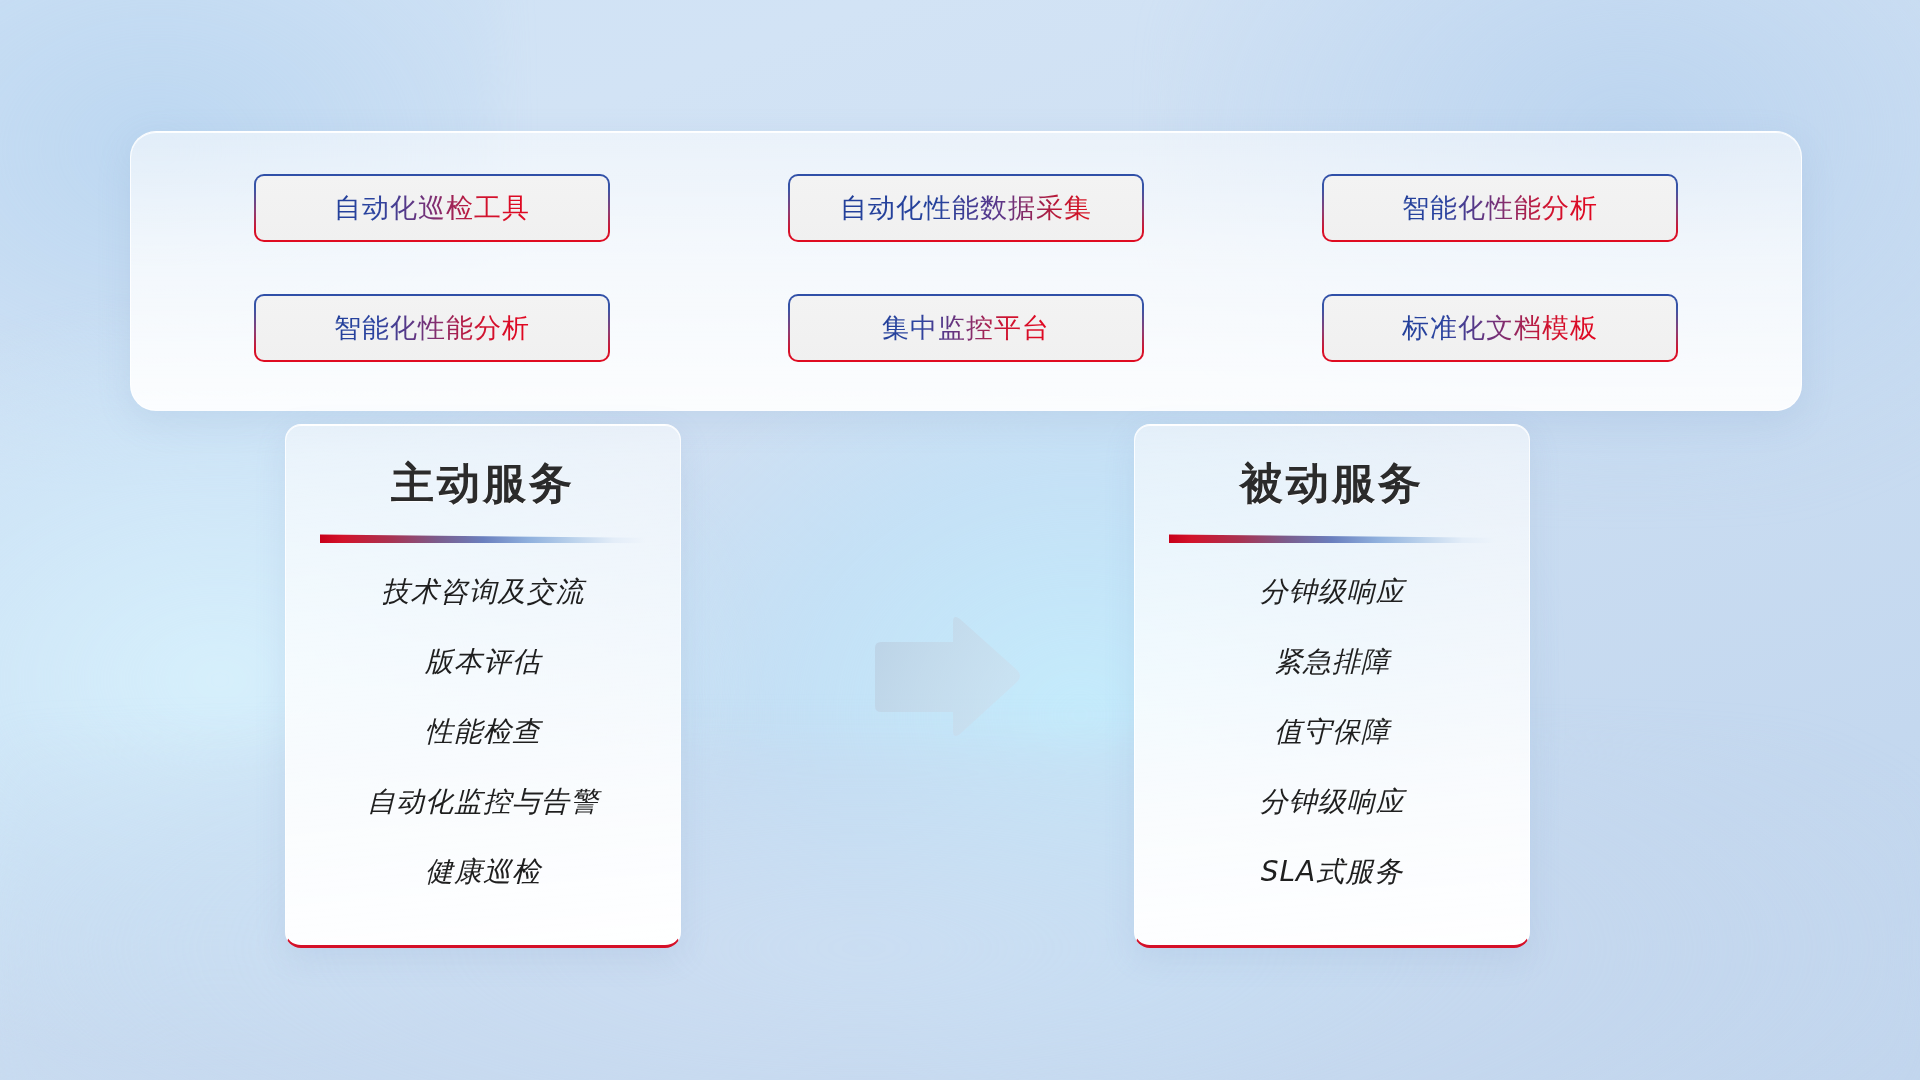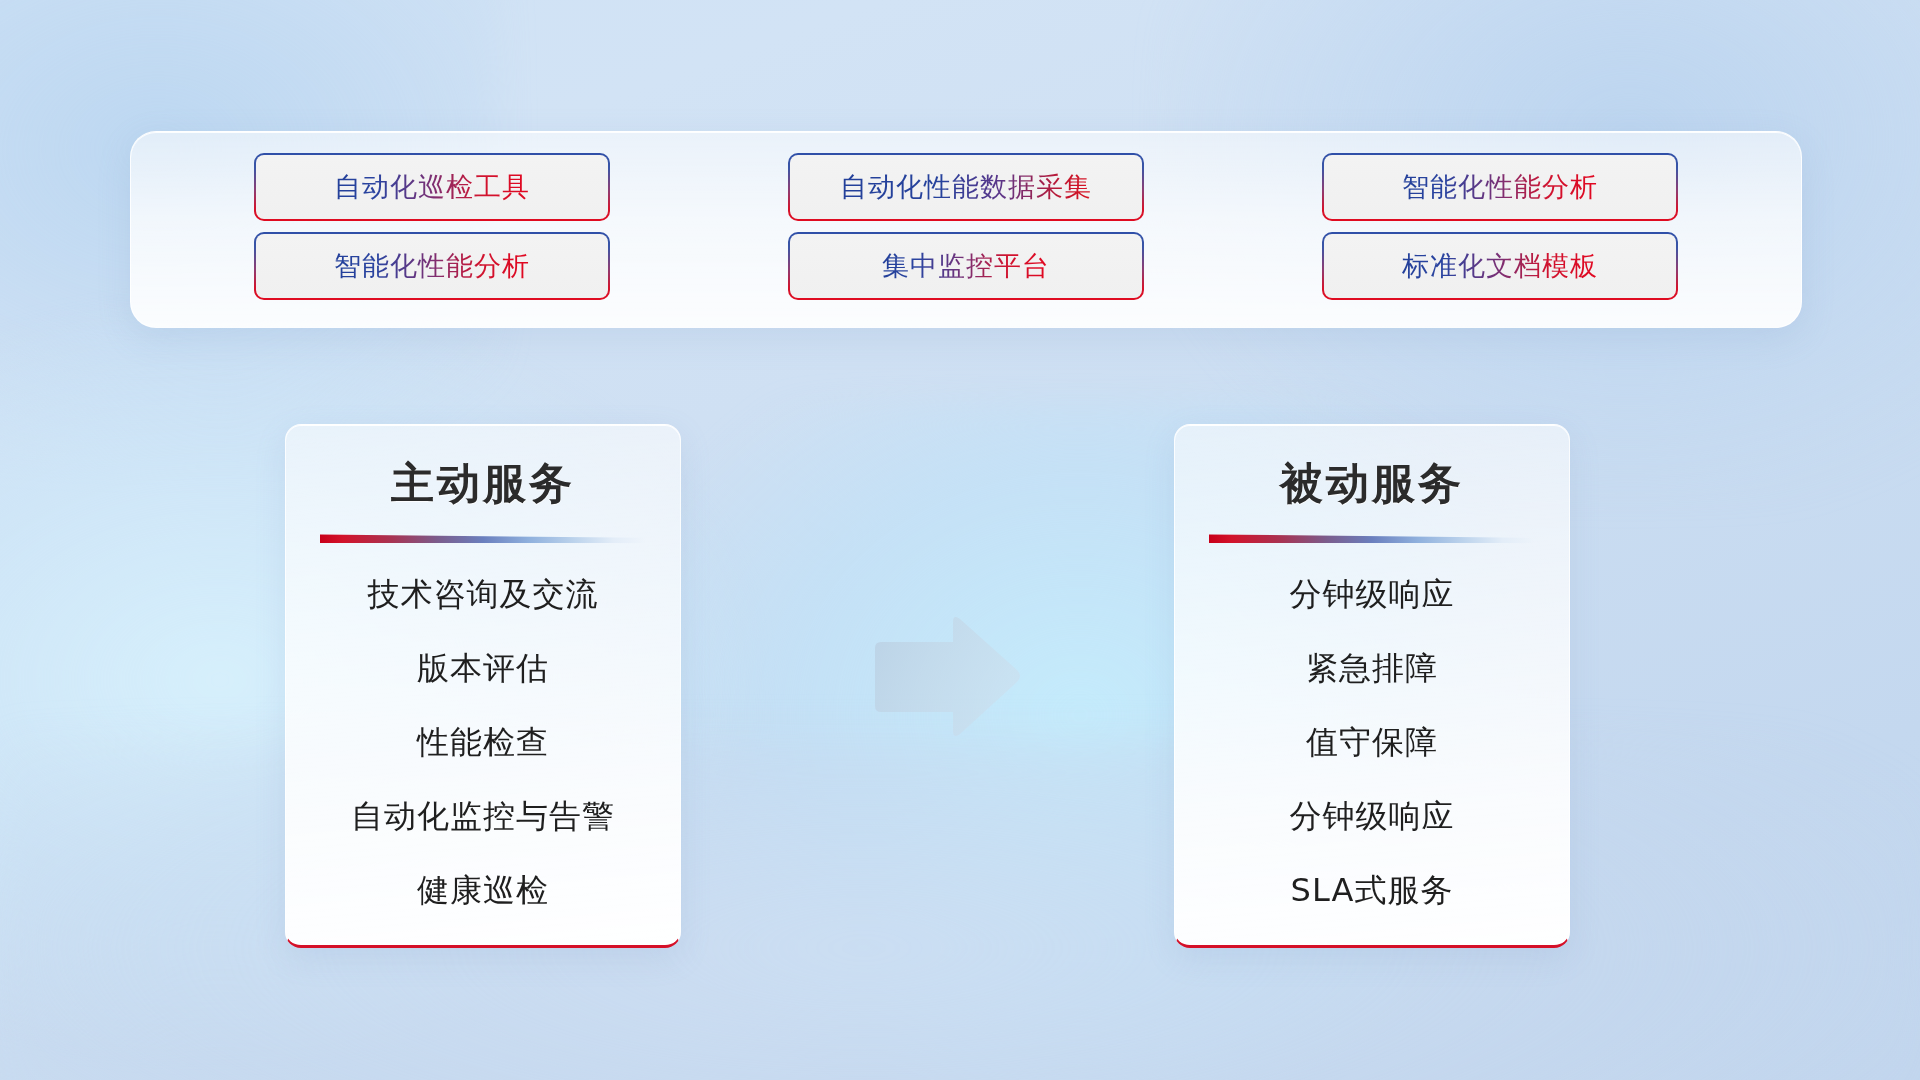--- a/index.html
+++ b/index.html
@@ -58,21 +58,21 @@
     background: radial-gradient(ellipse at 45% 40%, rgba(205,222,242,0.8) 0%, rgba(198,216,238,0.4) 50%, rgba(196,214,236,0) 80%);
     filter: blur(20px);
   }
 
   
   #capability-panel {
     position: absolute;
     left: 130px;
     top: 131px;
     width: 1672px;
-    height: 197px;
+    height: 280px;
     border-radius: 26px;
     background: linear-gradient(180deg, rgba(255,255,255,0.55) 0%, rgba(255,255,255,0.78) 45%, rgba(255,255,255,0.92) 100%);
     border: 1px solid rgba(255,255,255,0.85);
     box-shadow: 0 10px 34px rgba(120,150,190,0.16), inset 0 1px 0 rgba(255,255,255,0.9);
     display: grid;
     grid-template-columns: repeat(3, 1fr);
     grid-auto-rows: 1fr;
     align-items: center;
     justify-items: center;
     padding: 20px 34px 26px 34px;
@@ -133,21 +133,21 @@
     height: 524px;
     border-radius: 16px;
     box-sizing: border-box;
     background: linear-gradient(175deg, rgba(255,255,255,0.55) 0%, rgba(255,255,255,0.72) 35%, rgba(255,255,255,0.9) 72%, rgba(255,255,255,0.99) 100%);
     border: 1px solid rgba(255,255,255,0.8);
     border-bottom: 3px solid #d51028;
     box-shadow: 0 10px 32px rgba(110,145,190,0.14), inset 0 1px 0 rgba(255,255,255,0.95);
     padding: 28px 26px 0 26px;
   }
   #card-active  { left: 285px; }
-  #card-passive { left: 1174px; }
+  #card-passive { left: 1134px; }
 
   .card-title {
     text-align: center;
     font-size: 43px;
     font-weight: 700;
     color: #2b2b2b;
     letter-spacing: 3px;
     line-height: 1.15;
     margin: 6px 0 0 0;
     text-shadow: 0 1px 1px rgba(255,255,255,0.9);
@@ -178,27 +178,28 @@
 
   .card-list {
     list-style: none;
     margin: 0;
     padding: 34px 0 0 0;
     display: flex;
     flex-direction: column;
     align-items: center;
   }
   .card-list li {
-    font-size: 32px;
+    font-size: 28px;
     color: #1f1f1f;
     letter-spacing: 1px;
     line-height: 1;
     padding: 0;
     margin: 0 0 42px 0;
     white-space: nowrap;
+    font-style: italic;
   }
   .card-list li:last-child { margin-bottom: 0; }
 </style>
 </head>
 <body>
 
 <div id="bg-base"></div>
 <div id="bg-glow-topleft"></div>
 <div id="bg-glow-topright"></div>
 <div id="bg-glow-left"></div>

